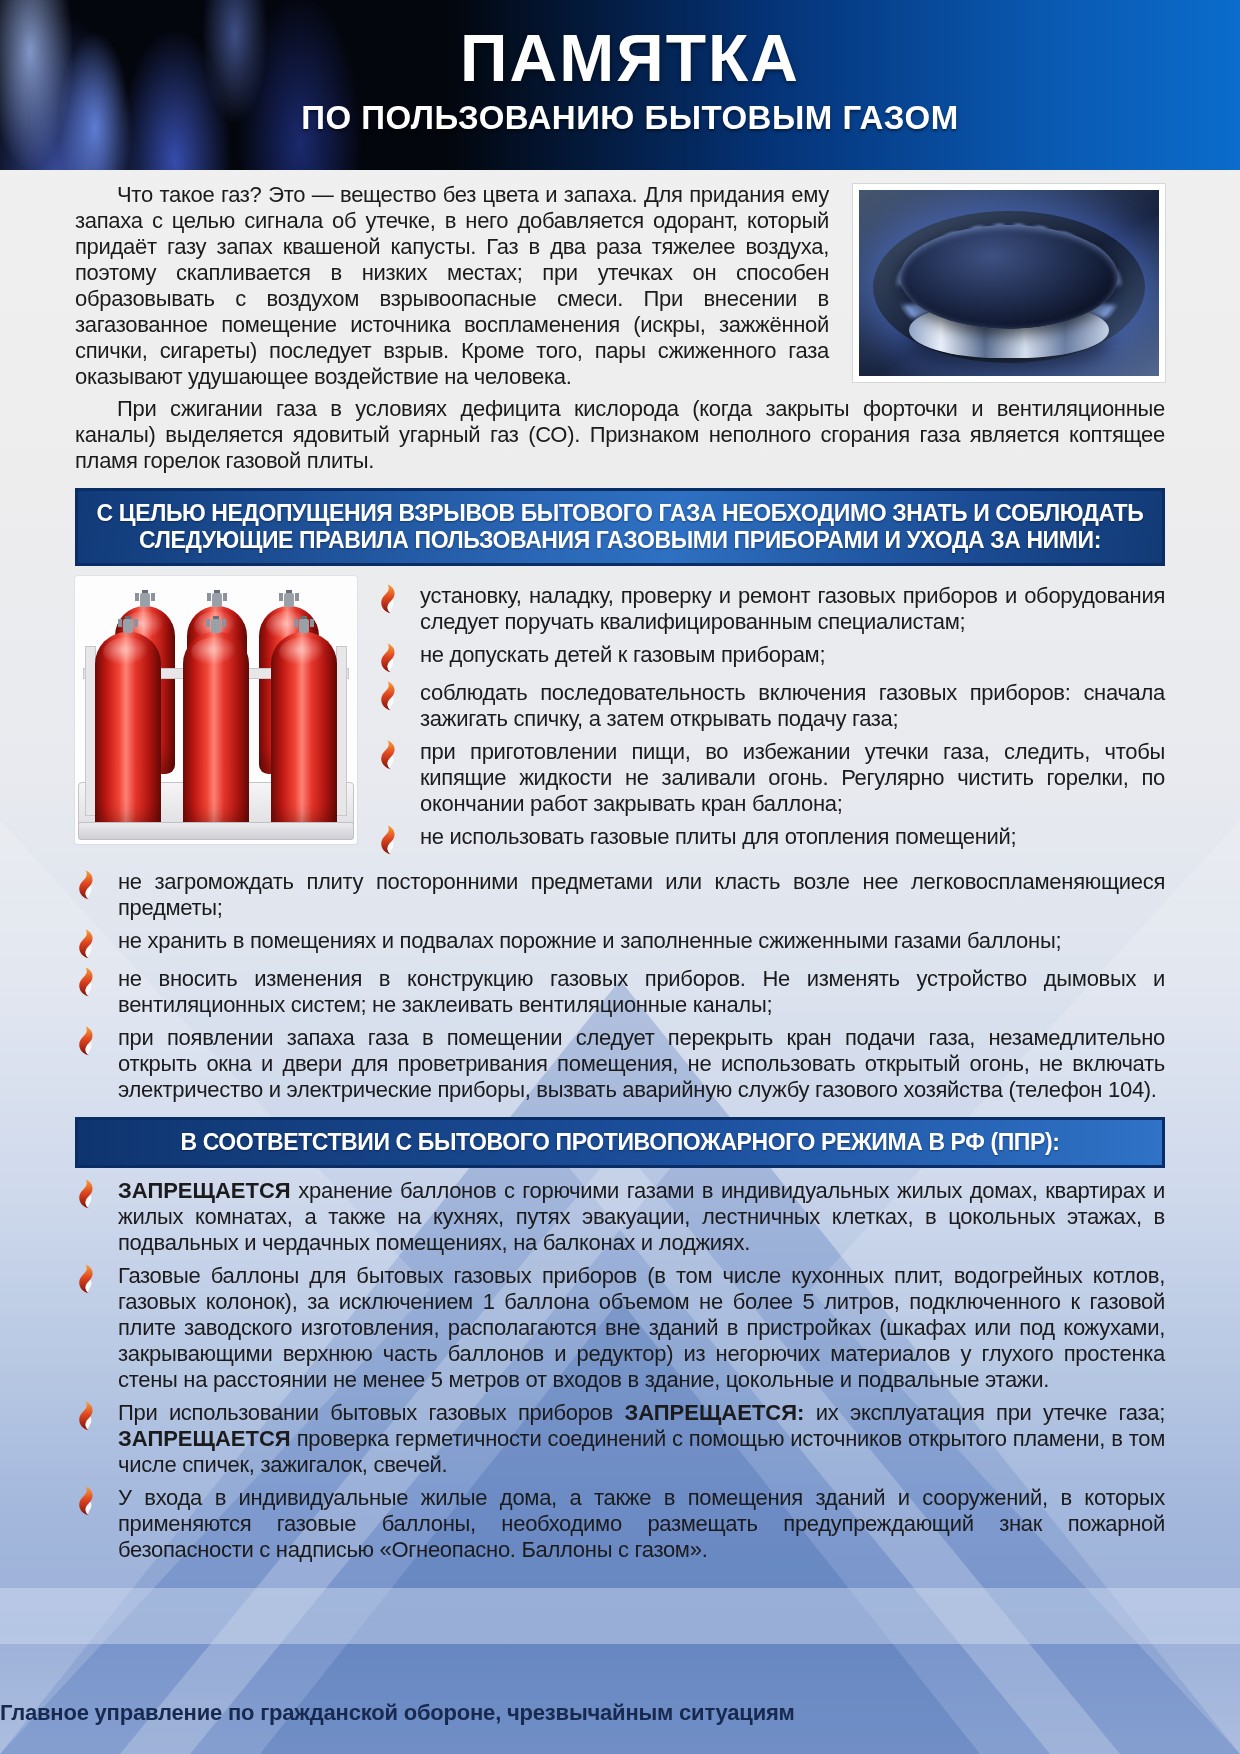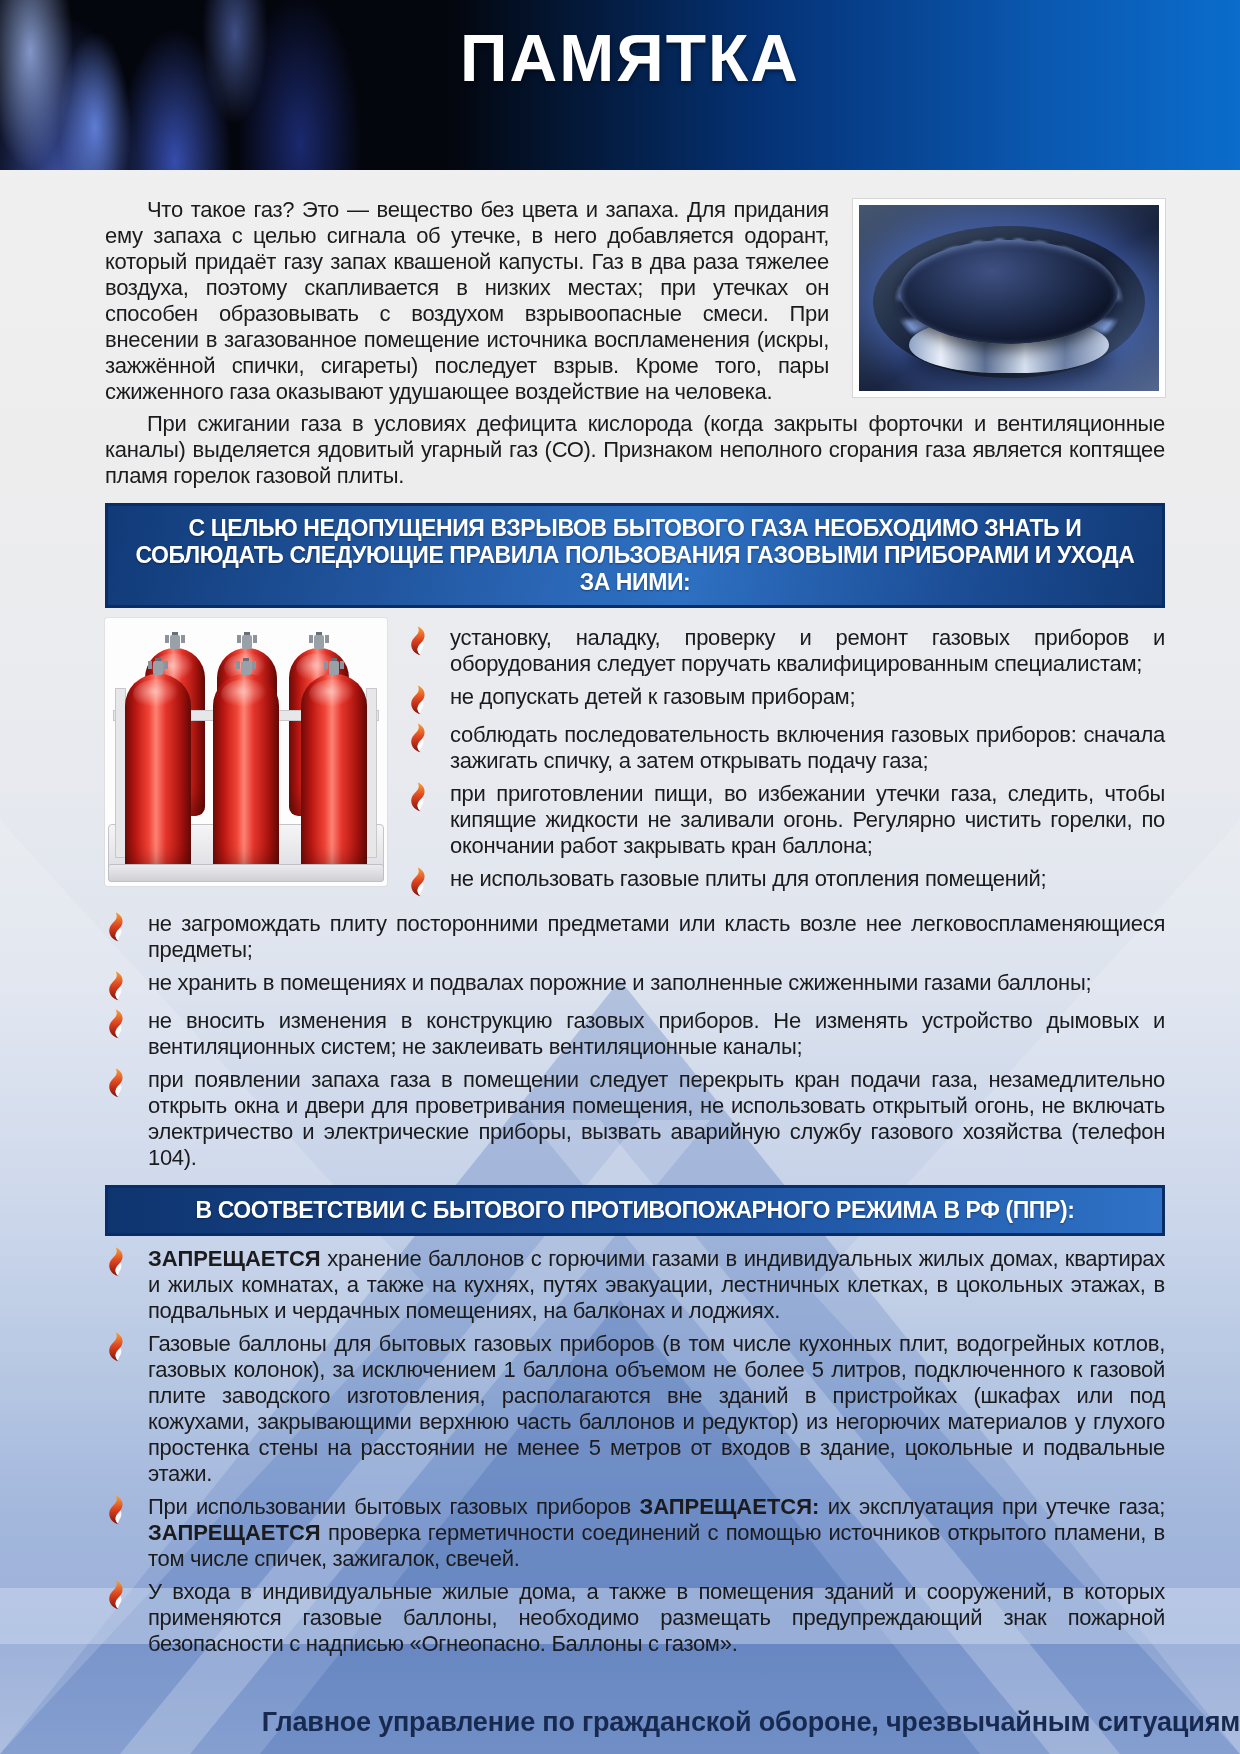--- a/index.html
+++ b/index.html
@@ -22,21 +22,21 @@
       radial-gradient(ellipse 95px 230px at 300px 85%,rgba(45,70,190,.55),rgba(45,70,190,0) 65%),
       radial-gradient(ellipse 120px 260px at 60px 110%,rgba(90,120,240,.65),rgba(90,120,240,0) 66%),
       linear-gradient(90deg,#04060e 0%,#04060e 68%,rgba(4,6,14,0) 100%);}
   .header-titles{position:absolute;left:180px;top:24px;width:900px;text-align:center;color:#fff;}
   .page-title{margin:0;font-size:66px;line-height:68px;font-weight:bold;letter-spacing:2px;
     text-shadow:0 2px 4px rgba(0,0,0,.55);}
   .page-subtitle{margin:8px 0 0;font-size:33px;line-height:36px;font-weight:bold;letter-spacing:.5px;
     text-shadow:0 2px 3px rgba(0,0,0,.5);}
 
   
-  .content{padding:27px 75px 0;color:#1b1b1d;margin-left:30px;}
+  .content{padding:12px 75px 0;color:#1b1b1d;}
   .intro p{margin:0 0 6px;font-size:22px;line-height:26px;text-align:justify;text-indent:42px;
     letter-spacing:-.3px;}
   .burner-photo{float:right;width:300px;height:186px;margin:2px 0 10px 24px;position:relative;
     overflow:hidden;border:6px solid #fff;box-shadow:0 0 0 1px #d6d6d6;
     background:linear-gradient(150deg,#46566f 0%,#2b3952 32%,#17213a 54%,#2e3f5d 76%,#55688f 100%);}
   .burner-halo{position:absolute;left:50%;top:52%;width:272px;height:152px;transform:translate(-50%,-50%);
     border-radius:50%;box-shadow:0 0 48px 14px rgba(85,125,235,.6);}
   .burner-ring{position:absolute;left:50%;top:52%;width:268px;height:152px;transform:translate(-50%,-50%);
     border-radius:50%;filter:blur(2px);
     background:repeating-conic-gradient(from 5deg,rgba(150,185,255,.95) 0deg 8deg,rgba(55,90,205,.12) 8deg 19deg);
@@ -84,22 +84,22 @@
     background:radial-gradient(ellipse at 42% 42%,rgba(255,255,255,.5),rgba(255,255,255,0) 62%);}
   .cyl::after{content:"";position:absolute;top:-13px;left:50%;transform:translateX(-50%);
     width:10px;height:14px;background:#9aa0a8;border-radius:2px;
     box-shadow:0 -5px 0 -2px #686e78,-8px -3px 0 -3px #8d939c,8px -3px 0 -3px #8d939c;}
   .cyl.back{width:60px;height:168px;top:30px;z-index:1;}
   .cyl.front{width:66px;height:200px;top:56px;z-index:3;}
   .b1{left:40px;} .b2{left:112px;} .b3{left:184px;}
   .f1{left:20px;} .f2{left:108px;} .f3{left:196px;}
 
   
-  .footer{position:absolute;left:0;right:0;bottom:16px;text-align:right;z-index:1;
-    color:#17294f;font-weight:bold;font-size:27px;line-height:31px;letter-spacing:-.2px;}
+  .footer{position:absolute;left:0;right:0;bottom:26px;text-align:left;z-index:1;
+    color:#17294f;font-weight:bold;font-size:22px;line-height:31px;letter-spacing:-.2px;}
 </style>
 </head>
 <body>
 
 <div class="page">
 
   <svg class="bg-pattern" width="1240" height="1754" viewBox="0 0 1240 1754" aria-hidden="true">
     <polygon points="620,980 1240,1754 0,1754" fill="#4f74b8" opacity="0.30"></polygon>
     <polygon points="620,1300 980,1754 260,1754" fill="#3c64ad" opacity="0.28"></polygon>
     <path d="M0 820 L430 1290 L0 1754 Z" fill="#ffffff" opacity="0.16"></path>
@@ -108,20 +108,21 @@
     <path d="M1120 1754 L600 1120 L530 1120 L1050 1754 Z" fill="#ffffff" opacity="0.22"></path>
     <rect x="0" y="1588" width="1240" height="56" fill="#d5e0f2" opacity="0.45"></rect>
   </svg>
 
   <div class="content-layer">
 
     <div class="header">
       <div class="header-flames"></div>
       <div class="header-titles">
         <h1 class="page-title">ПАМЯТКА</h1>
+        <div class="page-subtitle">ПО ПОЛЬЗОВАНИЮ БЫТОВЫМ ГАЗОМ</div>
       </div>
     </div>
 
     <div class="content">
 
       <div class="intro">
         <div class="burner-photo">
           <div class="burner-halo"></div>
           <div class="burner-ring"></div>
           <div class="burner-base"></div>

